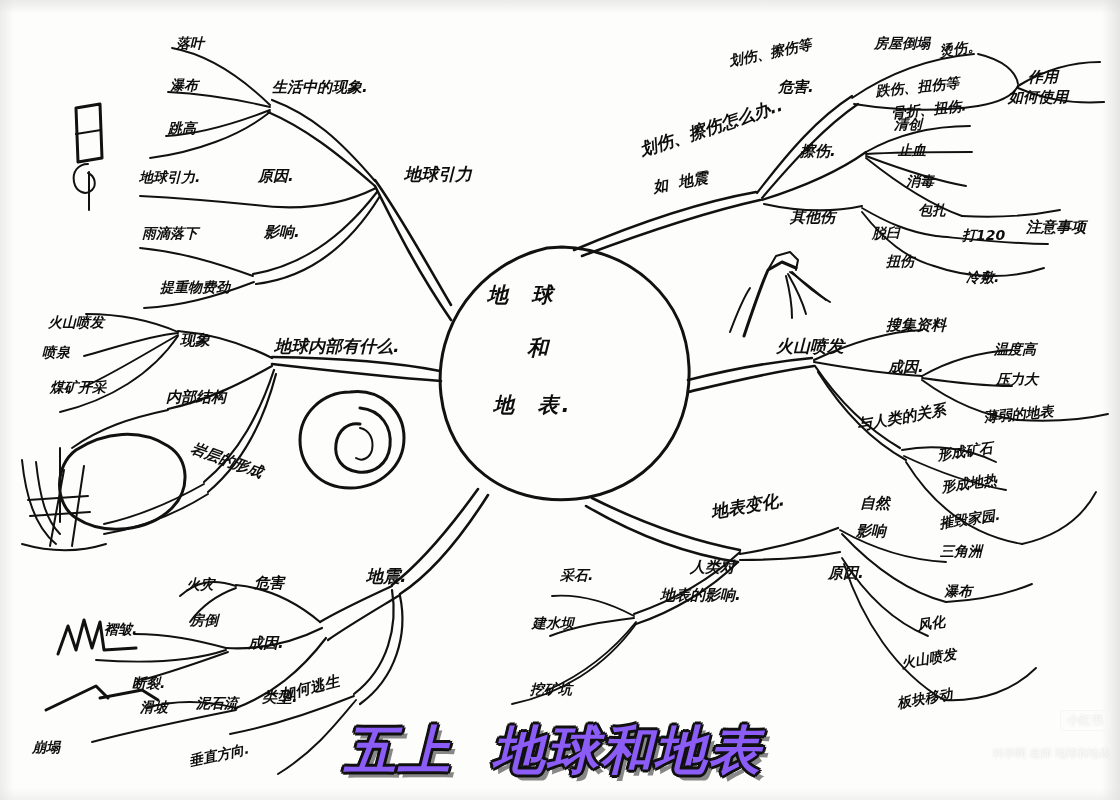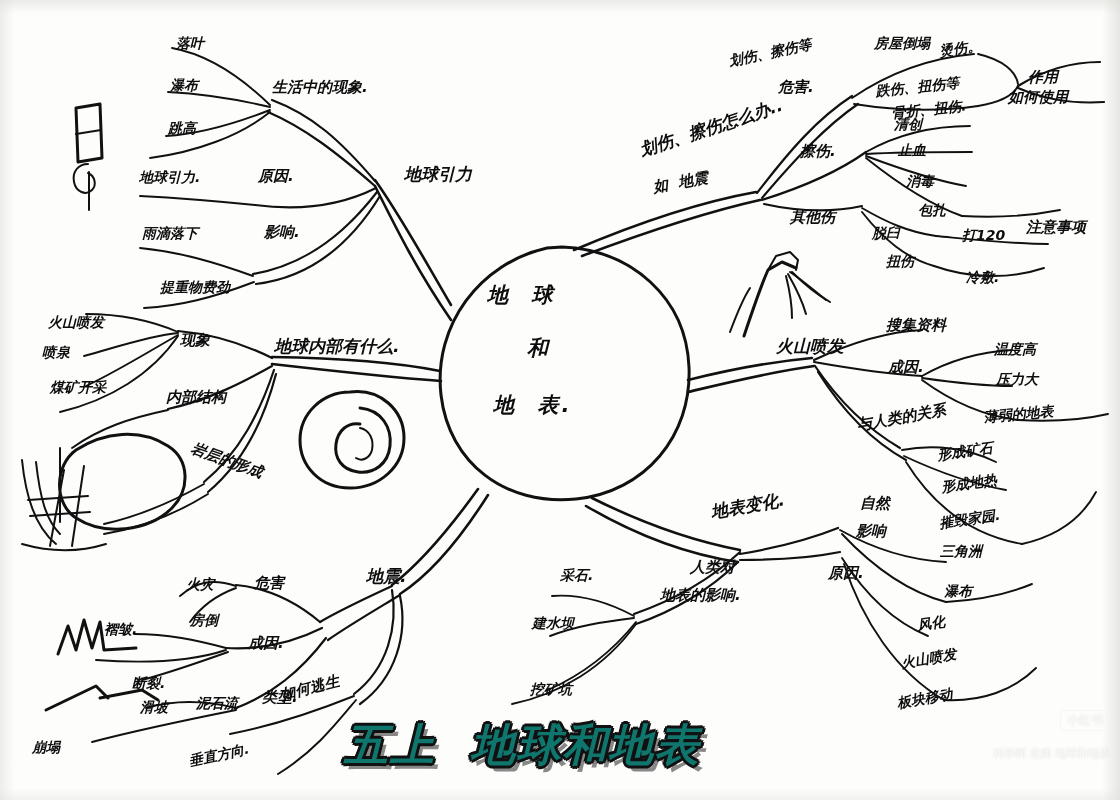--- a/index.html
+++ b/index.html
@@ -49,23 +49,23 @@
     font-weight:700;
     font-style:italic;
     white-space:pre;
   }
   .t-core{font-size:21px;letter-spacing:3px;}
   .t-l1{font-size:17px;}
   .t-l2{font-size:15px;}
   .t-l3{font-size:14px;}
   #title-banner{
     position:absolute;left:344px;top:716px;
-    font-size:44px;font-weight:900;font-style:italic;
+    font-size:52px;font-weight:900;font-style:italic;
     font-family:"DejaVu Sans","Liberation Sans",sans-serif;
-    color:#0f766e;
+    color:#8b5cf6;
     letter-spacing:2px;
     text-shadow:
       -2px -2px 0 #111, 2px -2px 0 #111, -2px 2px 0 #111, 2px 2px 0 #111,
       -3px 0 0 #111, 3px 0 0 #111, 0 -3px 0 #111, 0 3px 0 #111,
       5px 6px 0 rgba(40,40,40,.55);
     white-space:pre;
     pointer-events:none;
   }
   #watermark{
     position:absolute;right:10px;bottom:8px;

